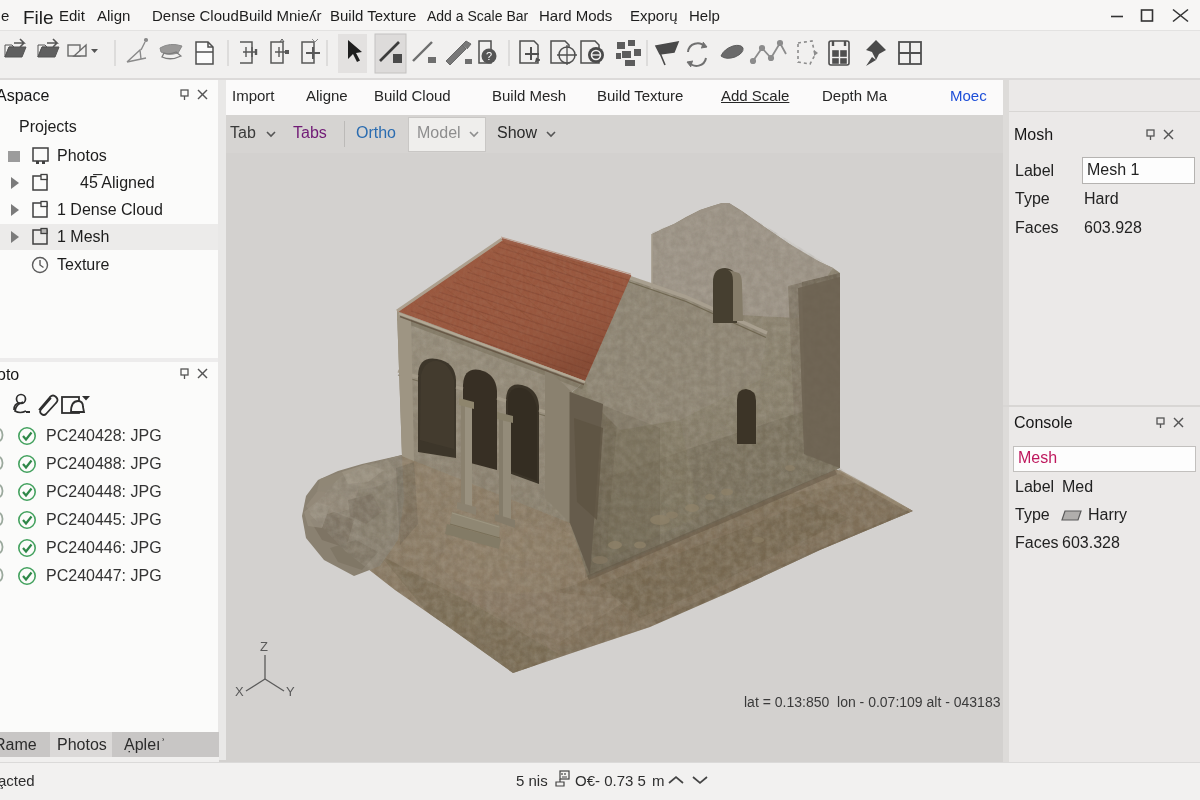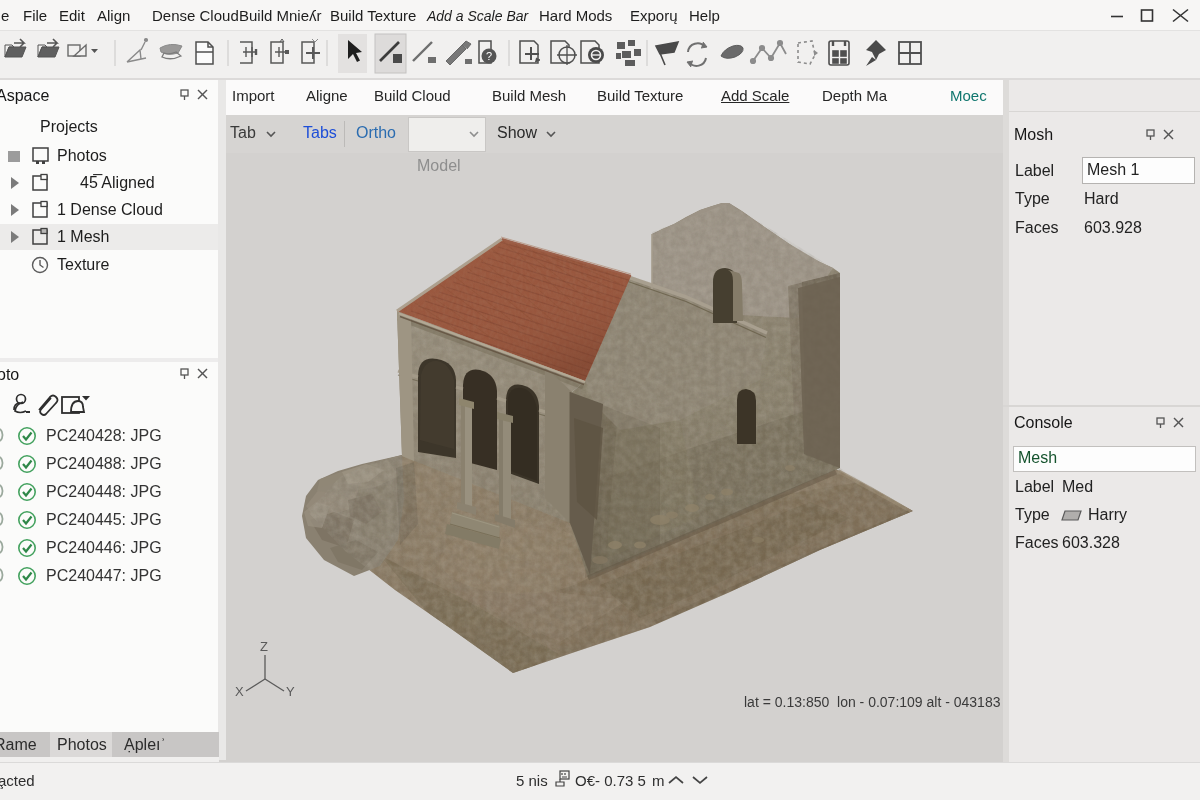--- a/index.html
+++ b/index.html
@@ -6,27 +6,27 @@
     font-family:"Liberation Sans",sans-serif;}
   .abs{position:absolute;}
   .t{position:absolute;white-space:nowrap;color:#1d1d1d;}
 </style>
 </head>
 <body>
 <div class="abs" style="left:0;top:0;width:1200px;height:800px;background:#d3d1cf;">
 
   <div class="abs" style="left:0;top:0;width:1200px;height:30px;background:#f7f6f5;"></div>
   <div class="t" style="left:1px;top:7px;font-size:15px;">e</div>
-  <div class="t" style="left:23px;top:7px;font-size:15px;text-align:center;">File</div>
+  <div class="t" style="left:23px;top:7px;font-size:19px;text-align:center;">File</div>
   <div class="t" style="left:59px;top:7px;font-size:15px;">Edit</div>
   <div class="t" style="left:97px;top:7px;font-size:15px;">Align</div>
   <div class="t" style="left:144px;top:7px;font-size:15px;margin-left:8px;">Dense Cloud</div>
   <div class="t" style="left:239px;top:7px;font-size:15px;">Build Mnieʎr</div>
   <div class="t" style="left:330px;top:7px;font-size:15px;">Build Texture</div>
-  <div class="t" style="left:427px;top:8px;font-size:14px;font-style:italic;">Add a Scale Bar</div>
+  <div class="t" style="left:427px;top:8px;font-size:14px;">Add a Scale Bar</div>
   <div class="t" style="left:539px;top:7px;font-size:15px;">Hard Mods</div>
   <div class="t" style="left:630px;top:7px;font-size:15px;">Exporų</div>
   <div class="t" style="left:689px;top:7px;font-size:15px;">Help</div>
   <svg class="abs" style="left:1100px;top:0;" width="100" height="30" viewBox="0 0 100 30">
     <line x1="11" y1="16.5" x2="23" y2="16.5" stroke="#333" stroke-width="1.6"></line>
     <rect x="41.5" y="10" width="11" height="11" fill="none" stroke="#333" stroke-width="1.6"></rect>
     <line x1="73" y1="9.5" x2="88" y2="21.5" stroke="#333" stroke-width="1.6"></line>
     <line x1="88" y1="9.5" x2="73" y2="21.5" stroke="#333" stroke-width="1.6"></line>
   </svg>
 
@@ -189,21 +189,21 @@
 
   <div class="abs" style="left:0;top:80px;width:218px;height:652px;background:#fbfbfa;"></div>
   <div class="abs" style="left:218px;top:80px;width:8px;height:680px;background:#e9e8e7;"></div>
   <div class="t" style="left:-4px;top:87px;font-size:16px;color:#161616;">Aspace</div>
   <svg class="abs" style="left:178px;top:88px;" width="32" height="16" viewBox="0 0 32 16">
     <rect x="3" y="2" width="7" height="6" fill="none" stroke="#555" stroke-width="1.3"></rect>
     <line x1="6.5" y1="8" x2="6.5" y2="12" stroke="#555" stroke-width="1.3"></line>
     <line x1="20" y1="2" x2="29" y2="11" stroke="#555" stroke-width="1.4"></line>
     <line x1="29" y1="2" x2="20" y2="11" stroke="#555" stroke-width="1.4"></line>
   </svg>
-  <div class="t" style="left:19px;top:118px;font-size:16px;margin-left:21px;">Projects</div>
+  <div class="t" style="left:19px;top:118px;font-size:16px;">Projects</div>
 
   <div class="abs" style="left:0;top:224px;width:218px;height:26px;background:#ecebea;"></div>
   <svg class="abs" style="left:0;top:140px;" width="218" height="140" viewBox="0 0 218 140">
 
     <rect x="8" y="11" width="12" height="11" fill="#9c9c9c"></rect>
     <rect x="33" y="8" width="15" height="13" fill="none" stroke="#3f3f3f" stroke-width="1.5"></rect>
     <rect x="36" y="21" width="3" height="3" fill="#3f3f3f"></rect>
       <rect x="42" y="21" width="3" height="3" fill="#3f3f3f"></rect>
 
     <path d="M11 37 l8 6 l-8 6 Z" fill="#7b7b7b"></path>
@@ -299,32 +299,32 @@
   <div class="abs" style="left:0;top:757px;width:219px;height:5px;background:#f0efee;"></div>
 
   <div class="abs" style="left:226px;top:80px;width:777px;height:35px;background:#fbfafa;"></div>
   <div class="t" style="left:232px;top:87px;font-size:15px;color:#262626;">Import</div>
   <div class="t" style="left:306px;top:87px;font-size:15px;color:#262626;">Aligne</div>
   <div class="t" style="left:374px;top:87px;font-size:15px;color:#262626;">Build Cloud</div>
   <div class="t" style="left:492px;top:87px;font-size:15px;color:#262626;">Build Mesh</div>
   <div class="t" style="left:597px;top:87px;font-size:15px;color:#262626;">Build Texture</div>
   <div class="t" style="left:721px;top:87px;font-size:15px;color:#262626;text-decoration:underline;">Add Scale</div>
   <div class="t" style="left:822px;top:87px;font-size:15px;color:#262626;">Depth Ma</div>
-  <div class="t" style="left:950px;top:87px;font-size:15px;color:#0f766e;">Moec</div>
+  <div class="t" style="left:950px;top:87px;font-size:15px;color:#1d4ed8;">Moec</div>
 
   <div class="abs" style="left:226px;top:115px;width:777px;height:38px;background:#d6d4d2;"></div>
   <div class="t" style="left:230px;top:124px;font-size:16px;color:#3a3a3a;">Tab</div>
   <svg class="abs" style="left:263px;top:128px;" width="16" height="12" viewBox="0 0 16 12">
       <path d="M4 4 l4 4 l4 -4" stroke="#555" stroke-width="1.6" fill="none"></path>
     </svg>
-  <div class="t" style="left:293px;top:124px;font-size:16px;color:#1d4ed8;margin-left:10px;">Tabs</div>
+  <div class="t" style="left:293px;top:124px;font-size:16px;color:#701a75;">Tabs</div>
   <div class="abs" style="left:344px;top:121px;width:1px;height:26px;background:#bcbab8;"></div>
   <div class="t" style="left:356px;top:124px;font-size:16px;color:#2b6cb0;">Ortho</div>
   <div class="abs" style="left:408px;top:117px;width:76px;height:33px;background:#efeeec;border:1px solid #c9c7c5;"></div>
-  <div class="t" style="left:417px;top:124px;font-size:16px;color:#8e8e8e;margin-top:33px;">Model</div>
+  <div class="t" style="left:417px;top:124px;font-size:16px;color:#8e8e8e;">Model</div>
   <svg class="abs" style="left:466px;top:128px;" width="16" height="12" viewBox="0 0 16 12">
       <path d="M4 4 l4 4 l4 -4" stroke="#8e8e8e" stroke-width="1.6" fill="none"></path>
     </svg>
   <div class="t" style="left:497px;top:124px;font-size:16px;color:#2a2a2a;">Show</div>
   <svg class="abs" style="left:543px;top:128px;" width="16" height="12" viewBox="0 0 16 12">
       <path d="M4 4 l4 4 l4 -4" stroke="#555" stroke-width="1.6" fill="none"></path>
     </svg>
 
   <svg class="abs" style="left:226px;top:153px;" width="777" height="607" viewBox="226 153 777 607">
     <defs>
@@ -552,21 +552,21 @@
 
   <div class="abs" style="left:1003px;top:405px;width:197px;height:2px;background:#d8d6d4;"></div>
   <div class="t" style="left:1014px;top:414px;font-size:16px;color:#161616;">Console</div>
   <svg class="abs" style="left:1154px;top:416px;" width="32" height="16" viewBox="0 0 32 16">
     <rect x="3" y="2" width="7" height="6" fill="none" stroke="#555" stroke-width="1.3"></rect>
     <line x1="6.5" y1="8" x2="6.5" y2="12" stroke="#555" stroke-width="1.3"></line>
     <line x1="20" y1="2" x2="29" y2="11" stroke="#555" stroke-width="1.4"></line>
     <line x1="29" y1="2" x2="20" y2="11" stroke="#555" stroke-width="1.4"></line>
   </svg>
   <div class="abs" style="left:1013px;top:446px;width:181px;height:24px;background:#fdfdfd;border:1px solid #c2c0be;"></div>
-  <div class="t" style="left:1018px;top:449px;font-size:16px;color:#14532d;">Mesh</div>
+  <div class="t" style="left:1018px;top:449px;font-size:16px;color:#be185d;">Mesh</div>
   <div class="t" style="left:1015px;top:478px;font-size:16px;color:#222;">Label</div>
   <div class="t" style="left:1062px;top:478px;font-size:16px;color:#222;">Med</div>
   <div class="t" style="left:1015px;top:506px;font-size:16px;color:#222;">Type</div>
   <svg class="abs" style="left:1060px;top:508px;" width="24" height="16" viewBox="0 0 24 16">
     <polygon points="5,3 21,3 18,12 2,12" fill="#b0aeac" stroke="#5a5a5a" stroke-width="1.2"></polygon>
   </svg>
   <div class="t" style="left:1088px;top:506px;font-size:16px;color:#222;">Harry</div>
   <div class="t" style="left:1015px;top:534px;font-size:16px;color:#222;">Faces</div>
   <div class="t" style="left:1062px;top:534px;font-size:16px;color:#222;text-align:center;">603.328</div>
 

